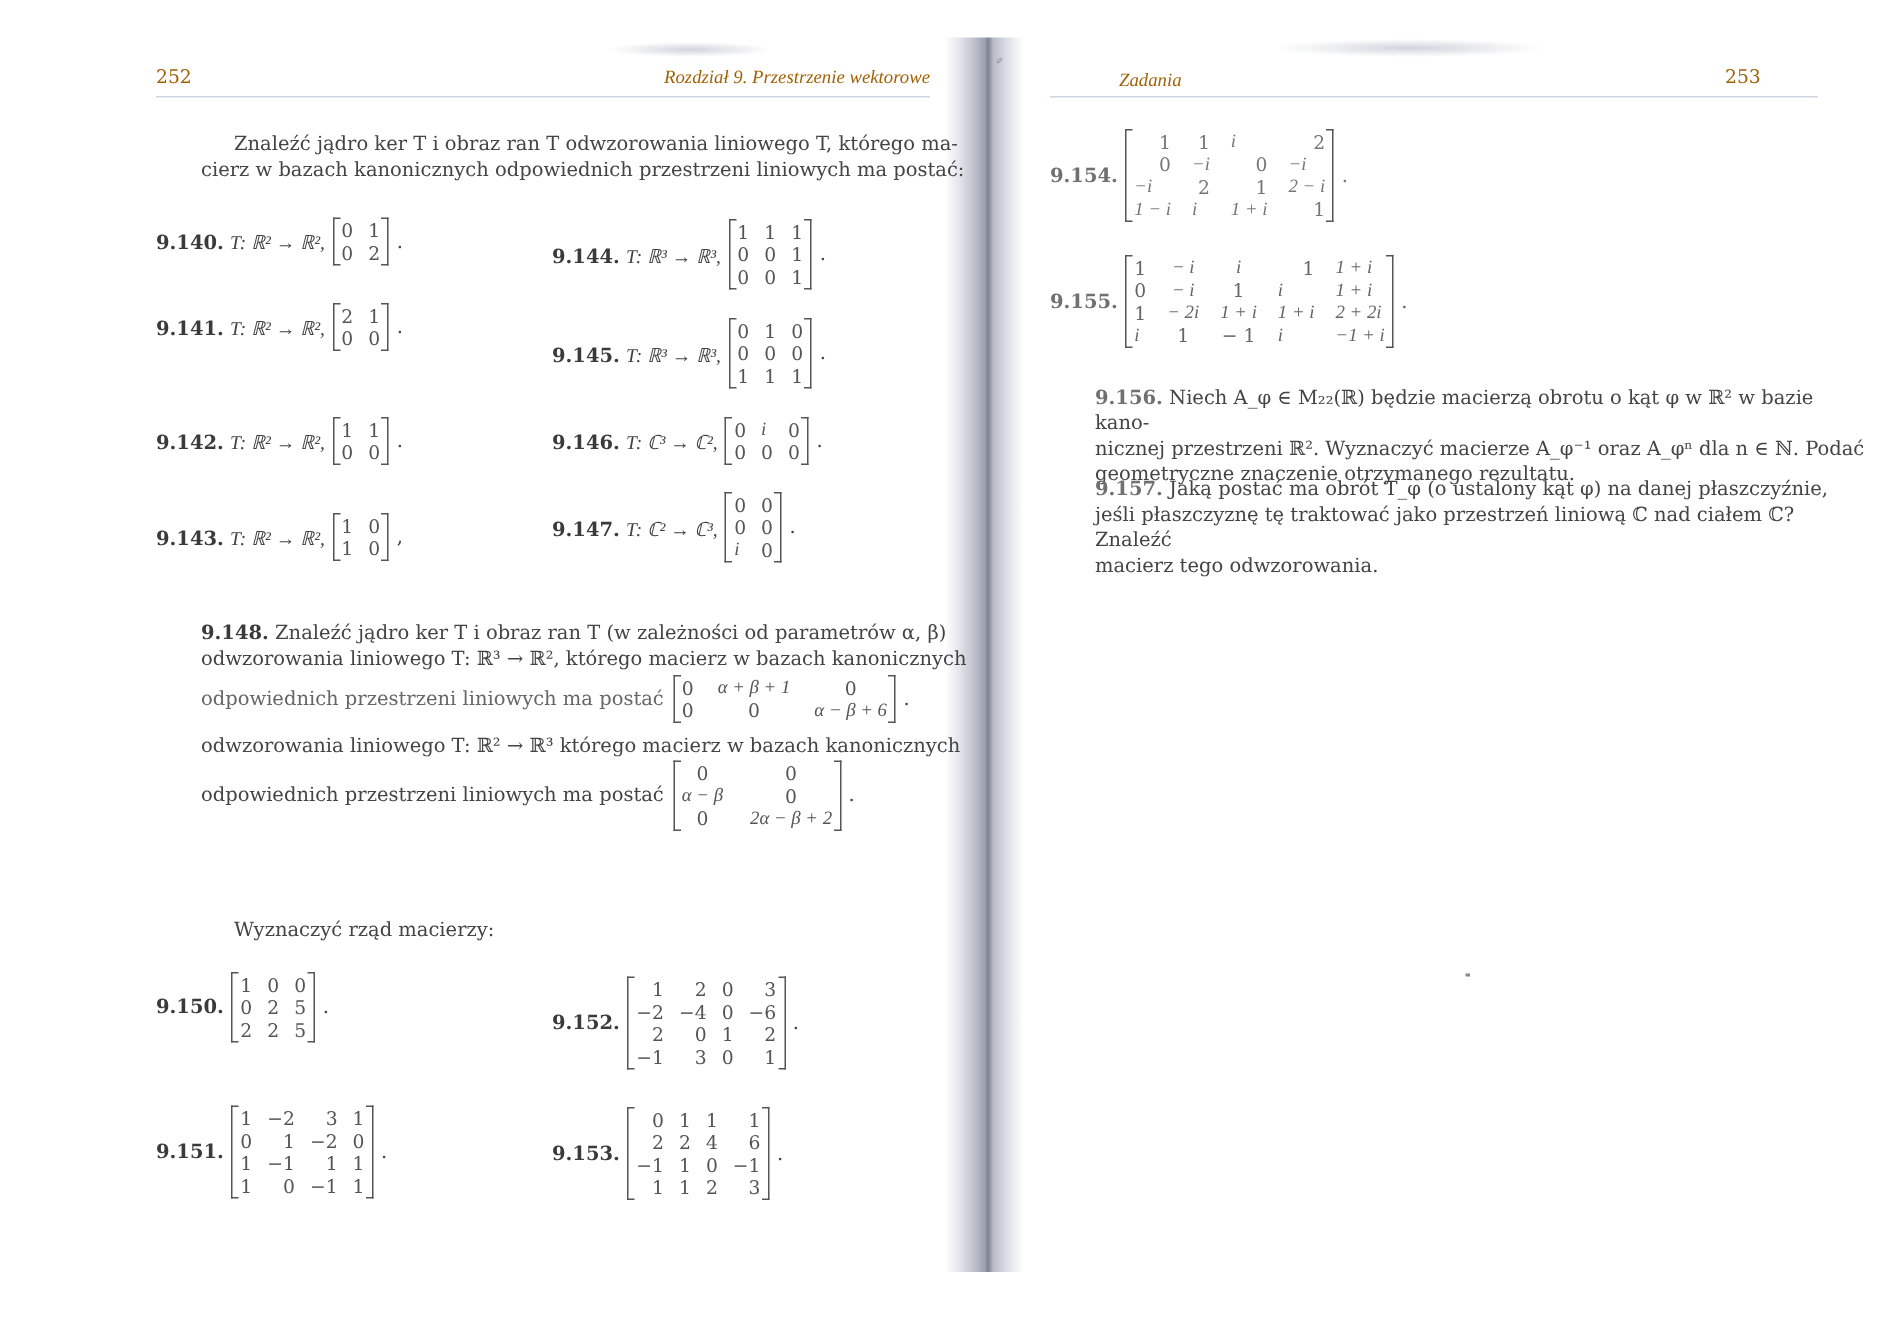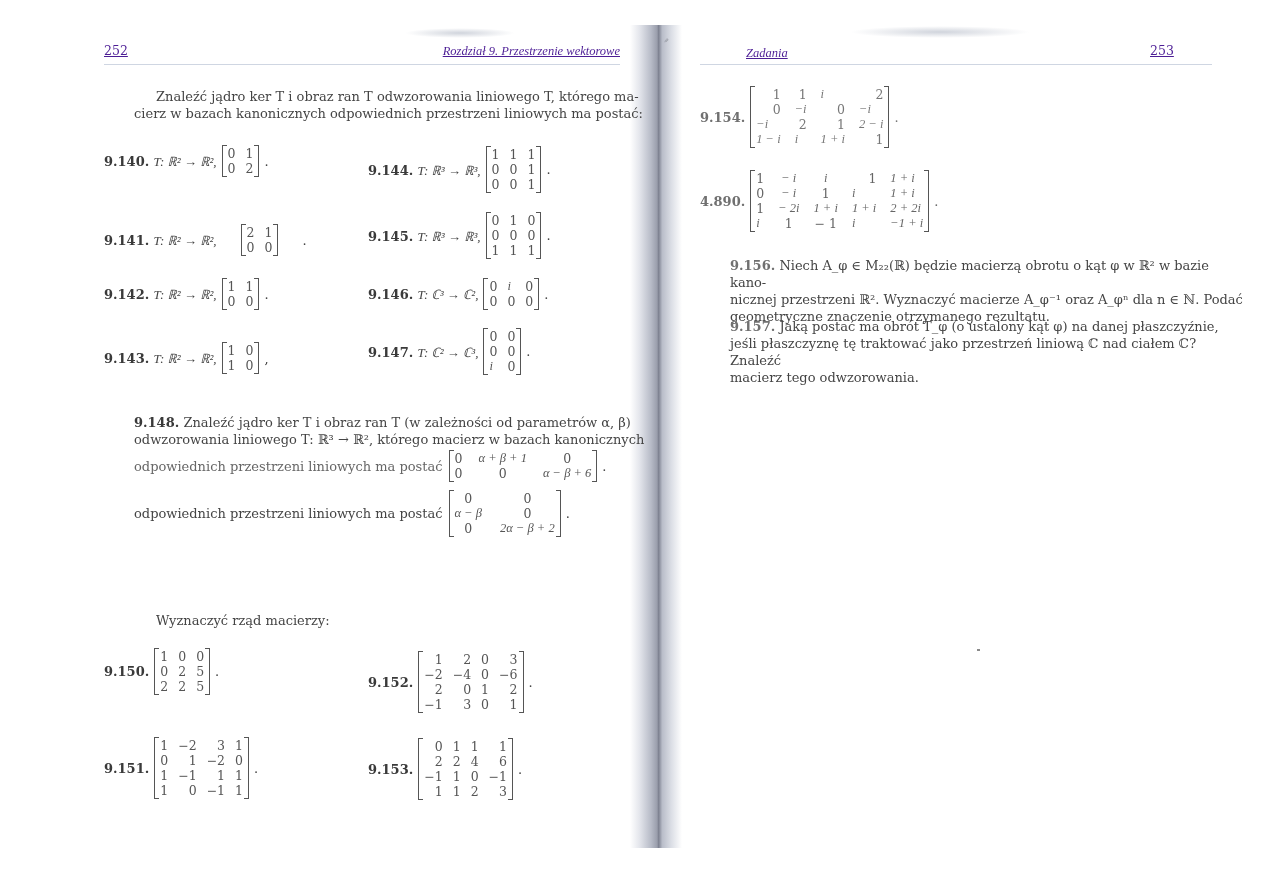--- a/index.html
+++ b/index.html
@@ -23,21 +23,21 @@
     position: absolute; left: 656px; top: 32px; width: 8px; height: 20px;
     font-size: 6px; color: #8c8f98; transform: rotate(90deg);
   }
   .top-shadow {
     position: absolute; height: 10px; border-radius: 50%;
     background: radial-gradient(ellipse at center, #d0d4dc 0%, rgba(255,255,255,0) 70%);
   }
   .speck { position: absolute; left: 977px; top: 649px; width: 3px; height: 2px; background: #8a8a8a; }
 
   .run-head {
-    position: absolute; font-size: 12.5px; color: #4c1d95; text-decoration: underline;
+    position: absolute; font-size: 12.5px; color: #a16207;
   }
   .run-head i { font-family: "Liberation Serif", serif; font-style: italic; margin-top: 31px; }
   .rule { position: absolute; height: 1px; background: #cfd6e2; }
 
   .para { position: absolute; font-size: 13px; line-height: 17px; color: #444; margin-left: 30px; }
   .num { font-weight: bold; color: #3a3a3a; }
   .num.faded { color: #707070; }
   i.m { font-family: "Liberation Serif", serif; font-style: italic; }
 
   .ex { position: absolute; display: flex; align-items: center; font-size: 13px; color: #444; white-space: nowrap; }
@@ -82,21 +82,21 @@
     <span class="label"><b class="num">9.140.</b> <i class="m">T: ℝ² → ℝ²,</i></span>
     <span class="mat" style="grid-template-columns:repeat(2,auto);">
       <span>0</span>
         <span>1</span>
       <span>0</span>
         <span>2</span>
     </span>
       <span class="punct">.</span>
   </div>
 
-  <div class="ex" style="left:104px; top:224px;gap:19px;">
+  <div class="ex" style="left:104px; top:202px;">
     <span class="label"><b class="num">9.141.</b> <i class="m">T: ℝ² → ℝ²,</i></span>
     <span class="mat" style="grid-template-columns:repeat(2,auto);">
       <span>2</span>
         <span>1</span>
       <span>0</span>
         <span>0</span>
     </span>
       <span class="punct">.</span>
   </div>
 
@@ -191,20 +191,21 @@
           <span>0</span>
         <span>0</span>
           <span>0</span>
           <i>α − β + 6</i>
       </span>
         <span class="punct">.</span>
     </div>
   </div>
 
   <div class="para" style="left:104px; top:489px; width:520px;">
+    <div>odwzorowania liniowego T: ℝ² → ℝ³ którego macierz w bazach kanonicznych</div>
     <div style="display:flex; align-items:center; margin-top:1px;">
       <span>odpowiednich przestrzeni liniowych ma postać</span>
       <span class="mat center" style="grid-template-columns:auto auto; margin-left:6px; column-gap:18px;">
         <span>0</span>
           <span>0</span>
         <i>α − β</i>
           <span>0</span>
         <span>0</span>
           <i>2α − β + 2</i>
       </span>
@@ -322,21 +323,21 @@
         <i>2 − i</i>
       <i>1 − i</i>
         <i>i</i>
         <i>1 + i</i>
         <span>1</span>
     </span>
       <span class="punct">.</span>
   </div>
 
   <div class="ex" style="left:40px; top:170px; color:#666;">
-    <span class="label"><b class="num faded">4.890.</b></span>
+    <span class="label"><b class="num faded">9.155.</b></span>
     <span class="mat" style="grid-template-columns:auto auto auto auto auto; color:#666; column-gap:14px;">
       <span style="text-align:left">1</span>
         <i style="text-align:center">− i</i>
         <i style="text-align:center">i</i>
         <span>1</span>
         <i>1 + i</i>
       <span style="text-align:left">0</span>
         <i style="text-align:center">− i</i>
         <span style="text-align:center">1</span>
         <i>i</i>

